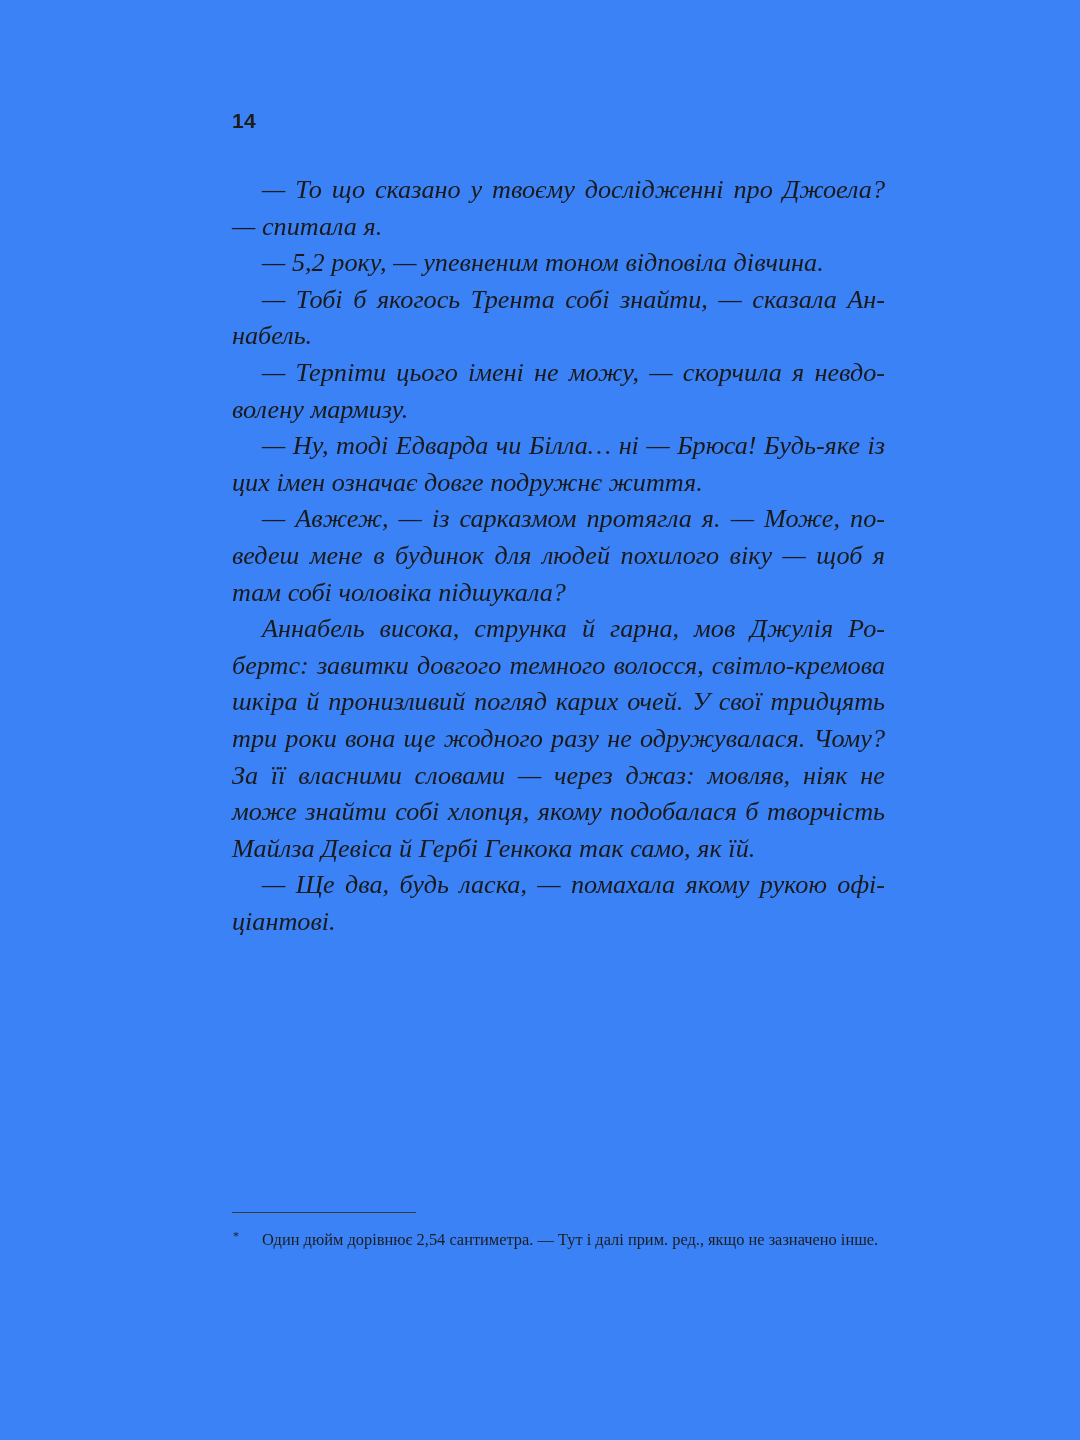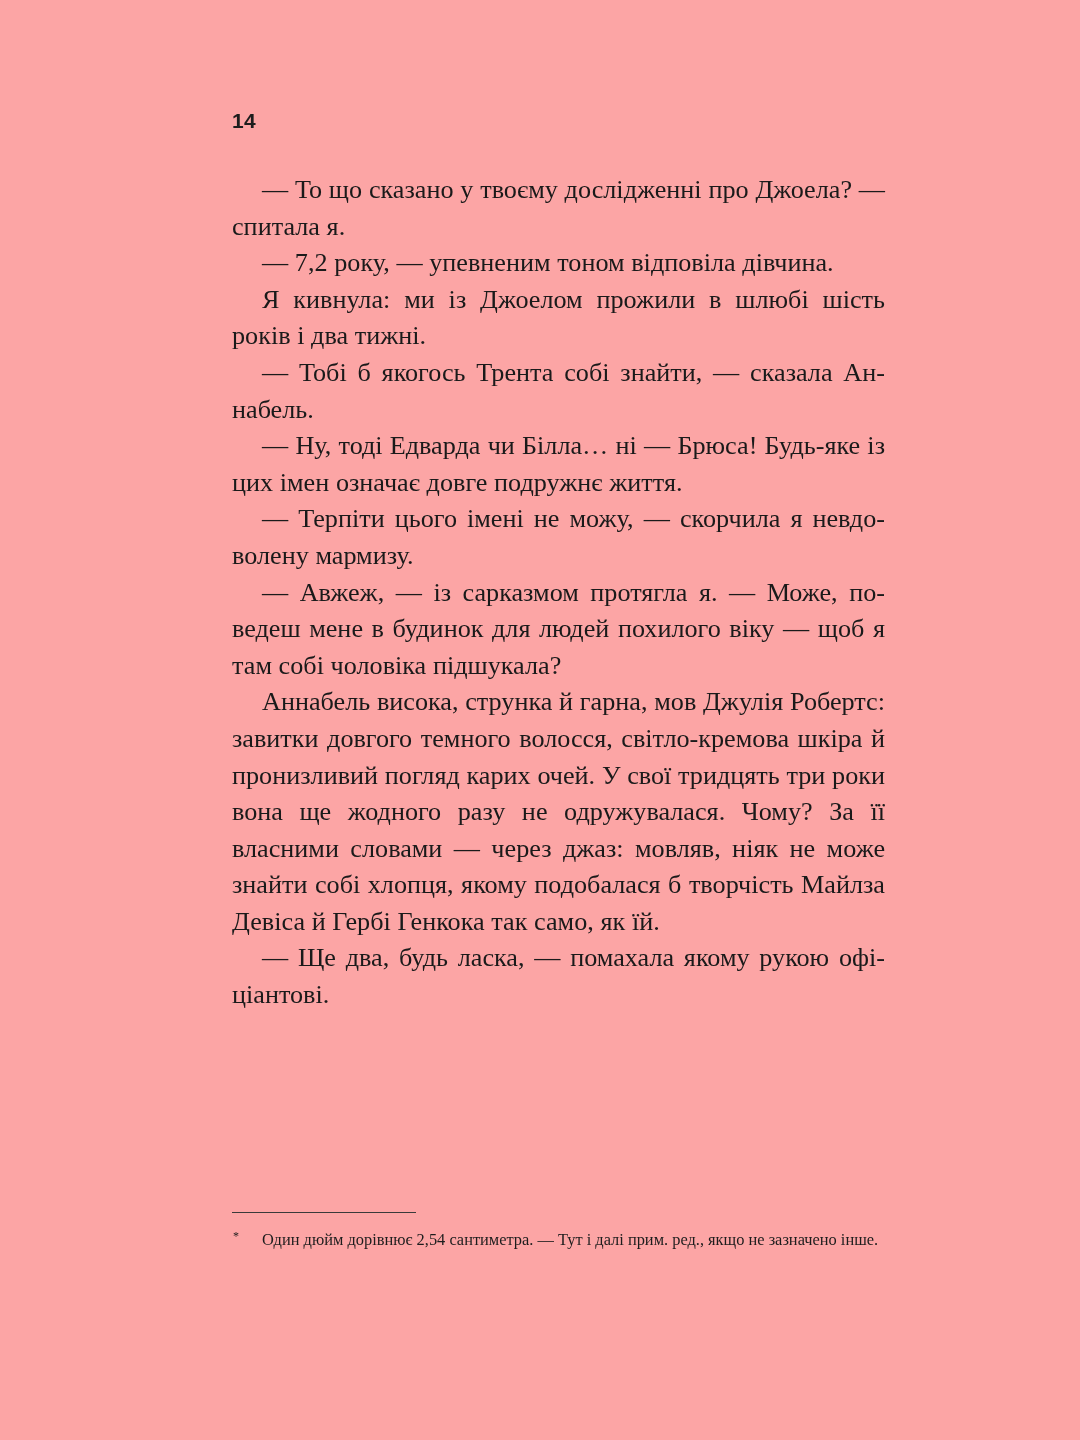--- a/index.html
+++ b/index.html
@@ -4,21 +4,21 @@
 <style>
   html, body {
     margin: 0;
     padding: 0;
     background: #ffffff;
   }
   .page {
     position: relative;
     width: 1080px;
     height: 1440px;
-    background: #fca5a5;
+    background: #3b82f6;
     overflow: hidden;
     font-family: "Liberation Serif", "DejaVu Serif", serif;
     color: #1a1a1a;
     box-sizing: border-box;
   }
   .folio {
     position: absolute;
     left: 232px;
     top: 110px;
     font-family: "Liberation Sans", "DejaVu Sans", sans-serif;
@@ -26,20 +26,21 @@
     font-size: 21px;
     letter-spacing: 0.2px;
     color: #1d1d1d;
     line-height: 1;
   }
   .textblock {
     position: absolute;
     left: 232px;
     top: 172px;
     width: 653px;
+    font-style: italic;
   }
   p.para {
     margin: 0;
     font-size: 26.2px;
     line-height: 36.6px;
     text-align: justify;
     text-indent: 30px;
     hyphens: manual;
     word-spacing: 0.1px;
     -webkit-font-smoothing: antialiased;
@@ -80,25 +81,24 @@
 </style>
 </head>
 <body>
 
 <div class="page">
 
   <div class="folio">14</div>
 
   <div class="textblock">
     <p class="para">— То що сказано у твоєму дослідженні про Джое­ла? — спитала я.</p>
-    <p class="para">— 7,2 року, — упевненим тоном відповіла дівчина.</p>
-    <p class="para">Я кивнула: ми із Джоелом прожили в шлюбі шість років і два тижні.</p>
+    <p class="para">— 5,2 року, — упевненим тоном відповіла дівчина.</p>
     <p class="para">— Тобі б якогось Трента собі знайти, — сказала Ан­набель.</p>
+    <p class="para">— Терпіти цього імені не можу, — скорчила я невдо­волену мармизу.</p>
     <p class="para">— Ну, тоді Едварда чи Білла… ні — Брюса! Будь-яке із цих імен означає довге подружнє життя.</p>
-    <p class="para">— Терпіти цього імені не можу, — скорчила я невдо­волену мармизу.</p>
     <p class="para">— Авжеж, — із сарказмом протягла я. — Може, по­ведеш мене в будинок для людей похилого віку — щоб я там собі чоловіка підшукала?</p>
     <p class="para">Аннабель висока, струнка й гарна, мов Джулія Ро­бертс: завитки довгого темного волосся, світло-кре­мова шкіра й пронизливий погляд карих очей. У свої тридцять три роки вона ще жодного разу не одружу­валася. Чому? За її власними словами — через джаз: мовляв, ніяк не може знайти собі хлопця, якому подо­балася б творчість Майлза Девіса й Гербі Генкока так само, як їй.</p>
     <p class="para">— Ще два, будь ласка, — помахала якому рукою офі­ціантові.</p>
   </div>
 
   <div class="footnote-zone">
     <div class="footnote-rule"></div>
     <div class="footnote">
       <span class="marker">*</span><span>Один дюйм дорівнює 2,54 сантиметра. — </span><span class="fn-italic">Тут і далі прим. ред., якщо не зазначено інше.</span>
     </div>

